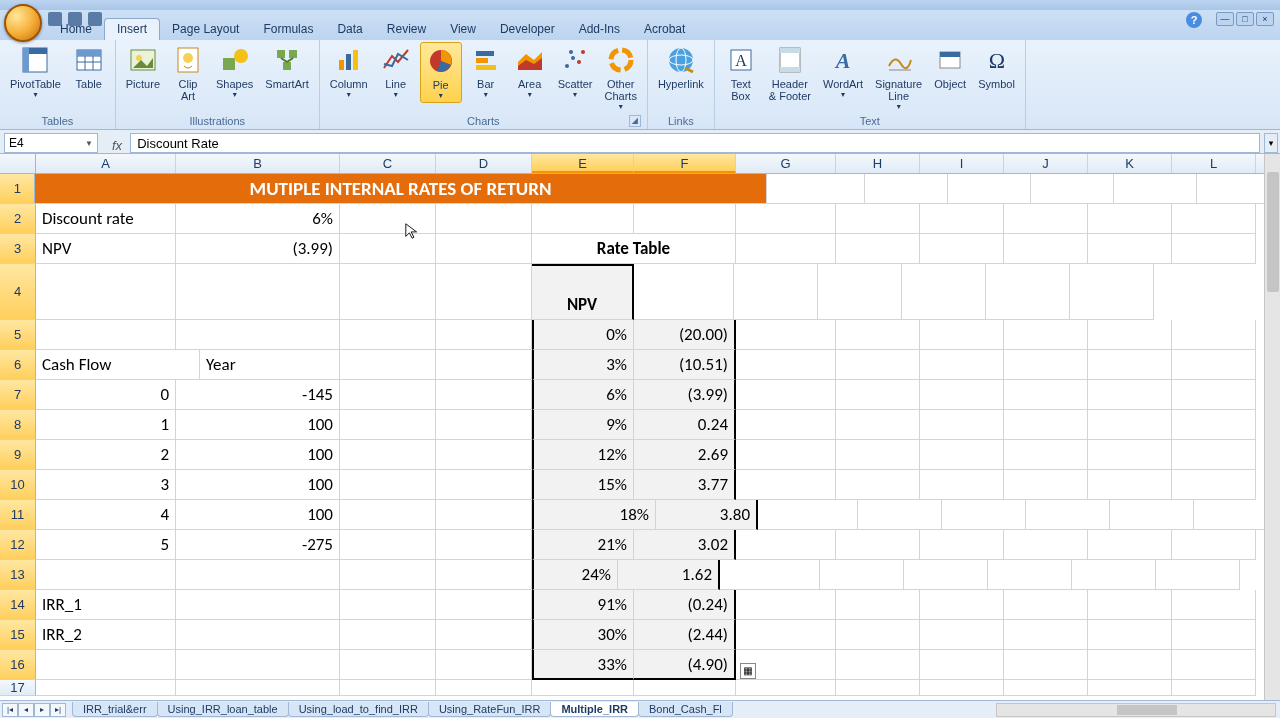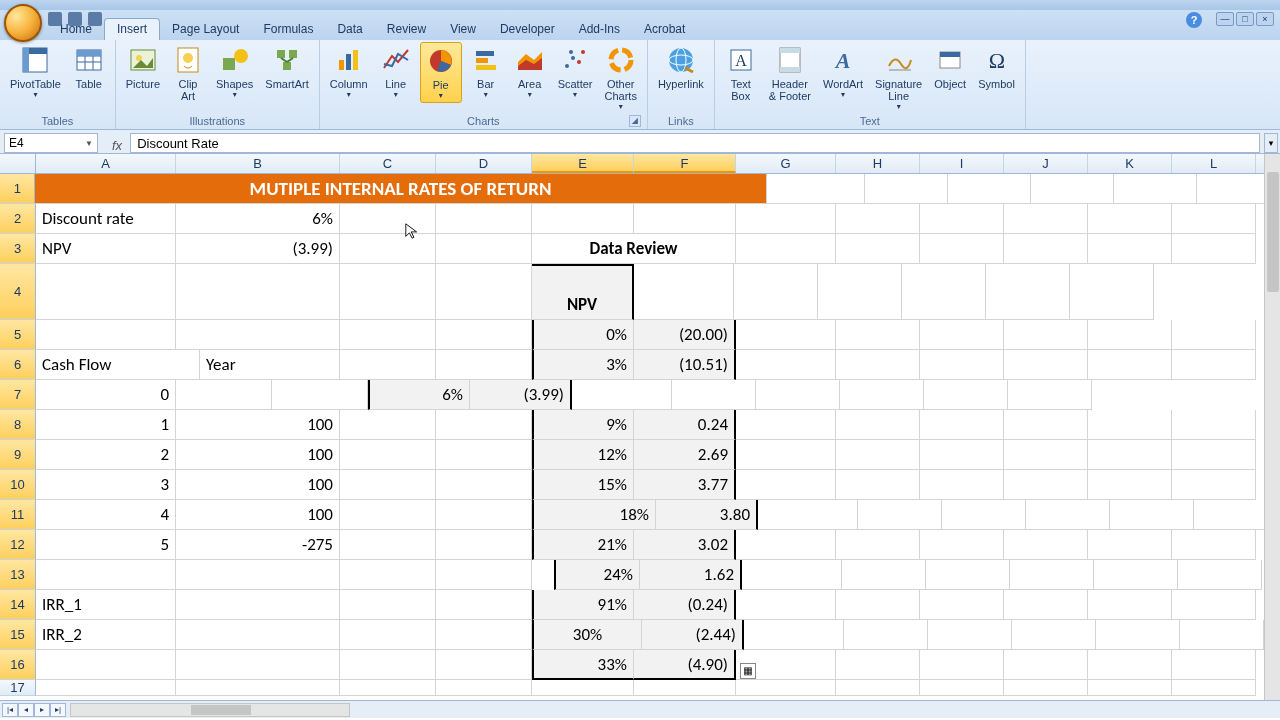--- a/index.html
+++ b/index.html
@@ -402,21 +402,21 @@
         <div class="cell " style="width: 84px;"></div>
         <div class="cell " style="width: 84px;"></div>
         <div class="cell " style="width: 84px;"></div>
       </div>
       <div class="row">
         <div class="rh sel">3</div>
         <div class="cell " style="width: 140px;">NPV</div>
         <div class="cell c-r" style="width: 164px;">(3.99)</div>
         <div class="cell " style="width: 96px;"></div>
         <div class="cell " style="width: 96px;"></div>
-        <div class="cell hdr2" style="width: 204px;">Data Review</div>
+        <div class="cell hdr2" style="width: 204px;">Rate Table</div>
         <div class="cell " style="width: 100px;"></div>
         <div class="cell " style="width: 84px;"></div>
         <div class="cell " style="width: 84px;"></div>
         <div class="cell " style="width: 84px;"></div>
         <div class="cell " style="width: 84px;"></div>
         <div class="cell " style="width: 84px;"></div>
       </div>
       <div class="row" style="height: 56px;">
         <div class="rh sel" style="line-height: 56px;">4</div>
         <div class="cell " style="width: 140px; line-height: 56px;"></div>
@@ -457,20 +457,21 @@
         <div class="cell " style="width: 100px;"></div>
         <div class="cell " style="width: 84px;"></div>
         <div class="cell " style="width: 84px;"></div>
         <div class="cell " style="width: 84px;"></div>
         <div class="cell " style="width: 84px;"></div>
         <div class="cell " style="width: 84px;"></div>
       </div>
       <div class="row">
         <div class="rh sel">7</div>
         <div class="cell c-r" style="width: 140px;">0</div>
+        <div class="cell c-r" style="width: 164px;">-145</div>
         <div class="cell " style="width: 96px;"></div>
         <div class="cell " style="width: 96px;"></div>
         <div class="cell c-r dtable dborder-l" style="width: 102px;">6%</div>
         <div class="cell c-r dtable dborder-r" style="width: 102px;">(3.99)</div>
         <div class="cell " style="width: 100px;"></div>
         <div class="cell " style="width: 84px;"></div>
         <div class="cell " style="width: 84px;"></div>
         <div class="cell " style="width: 84px;"></div>
         <div class="cell " style="width: 84px;"></div>
         <div class="cell " style="width: 84px;"></div>
@@ -549,21 +550,21 @@
         <div class="cell " style="width: 84px;"></div>
         <div class="cell " style="width: 84px;"></div>
         <div class="cell " style="width: 84px;"></div>
       </div>
       <div class="row">
         <div class="rh sel">13</div>
         <div class="cell " style="width: 140px;"></div>
         <div class="cell " style="width: 164px;"></div>
         <div class="cell " style="width: 96px;"></div>
         <div class="cell " style="width: 96px;"></div>
-        <div class="cell c-r dtable dborder-l" style="width: 86px; margin-left: 22px;">24%</div>
+        <div class="cell c-r dtable dborder-l" style="width: 86px;">24%</div>
         <div class="cell c-r dtable dborder-r" style="width: 102px;">1.62</div>
         <div class="cell " style="width: 100px;"></div>
         <div class="cell " style="width: 84px;"></div>
         <div class="cell " style="width: 84px;"></div>
         <div class="cell " style="width: 84px;"></div>
         <div class="cell " style="width: 84px;"></div>
         <div class="cell " style="width: 84px;"></div>
       </div>
       <div class="row">
         <div class="rh sel">14</div>
@@ -579,21 +580,21 @@
         <div class="cell " style="width: 84px;"></div>
         <div class="cell " style="width: 84px;"></div>
         <div class="cell " style="width: 84px;"></div>
       </div>
       <div class="row">
         <div class="rh sel">15</div>
         <div class="cell " style="width: 140px;">IRR_2</div>
         <div class="cell " style="width: 164px;"></div>
         <div class="cell " style="width: 96px;"></div>
         <div class="cell " style="width: 96px;"></div>
-        <div class="cell c-r dtable dborder-l" style="width: 110px; text-align: center;">30%</div>
+        <div class="cell c-r dtable dborder-l" style="width: 102px;">30%</div>
         <div class="cell c-r dtable dborder-r" style="width: 102px;">(2.44)</div>
         <div class="cell " style="width: 100px;"></div>
         <div class="cell " style="width: 84px;"></div>
         <div class="cell " style="width: 84px;"></div>
         <div class="cell " style="width: 84px;"></div>
         <div class="cell " style="width: 84px;"></div>
         <div class="cell " style="width: 84px;"></div>
       </div>
       <div class="row">
         <div class="rh sel">16</div>
@@ -637,16 +638,24 @@
   <div class="autofill-icon" style="left:740px; top:509px;">▦</div>
 </div>
 
 <div class="sheetbar">
   <div class="sheet-nav">
     <span>|◂</span>
     <span>◂</span>
     <span>▸</span>
     <span>▸|</span>
   </div>
+  <div class="sheet-tabs" id="sheettabs">
+      <div class="sheet-tab">IRR_trial&amp;err</div>
+      <div class="sheet-tab">Using_IRR_loan_table</div>
+      <div class="sheet-tab">Using_load_to_find_IRR</div>
+      <div class="sheet-tab">Using_RateFun_IRR</div>
+      <div class="sheet-tab active">Multiple_IRR</div>
+      <div class="sheet-tab">Bond_Cash_Fl</div>
+    </div>
   <div class="hscroll">
       <div class="thumb"></div>
     </div>
 </div>
 
 </body></html>

